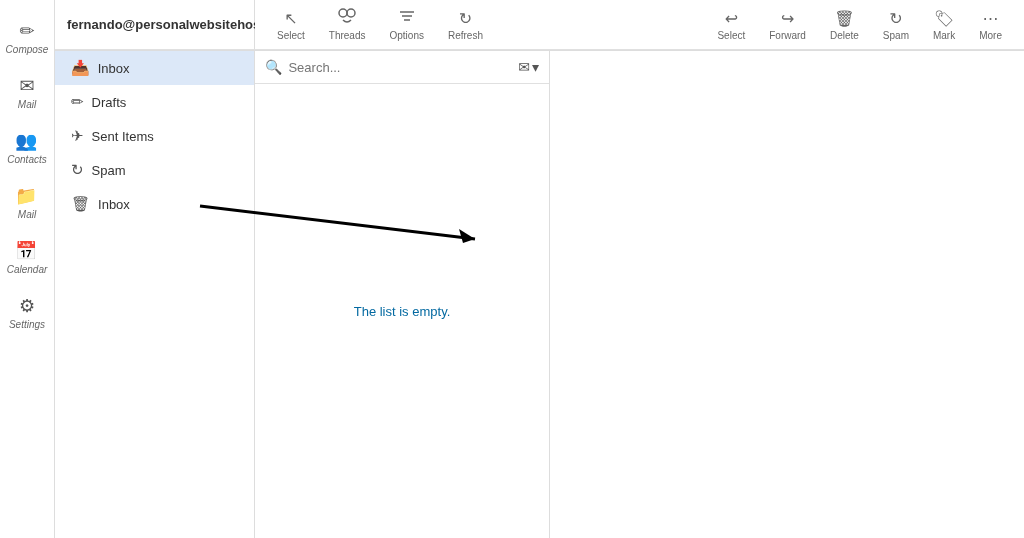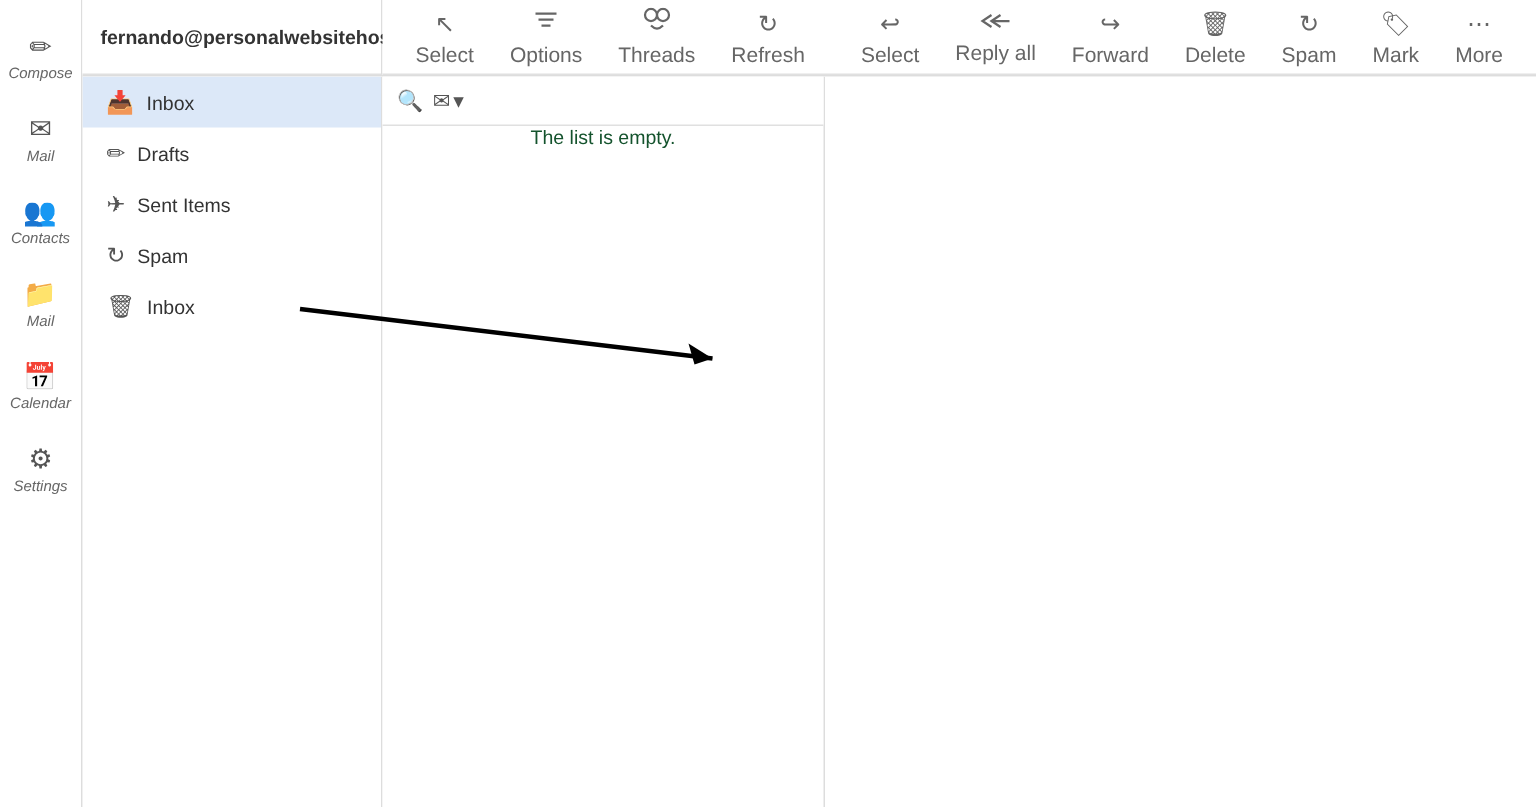--- a/index.html
+++ b/index.html
@@ -92,21 +92,21 @@
       font-size: 11px;
       gap: 2px;
       border: none;
       background: transparent;
     }
     .toolbar-btn .btn-icon {
       font-size: 16px;
       color: #666;
     }
     .toolbar-btn .btn-label {
-      font-size: 14px;
+      font-size: 10px;
       color: #666;
     }
     .toolbar-separator {
       flex: 1;
     }
     .toolbar-right {
       display: flex;
       align-items: center;
       gap: 0;
     }
@@ -175,22 +175,23 @@
       display: flex;
       align-items: center;
       gap: 2px;
       cursor: pointer;
       color: #555;
       font-size: 14px;
     }
     .message-list-empty {
       flex: 1;
       display: flex;
+      align-items: center;
       justify-content: center;
-      color: #14532d;
+      color: #0369a1;
       font-size: 13px;
     }
 
     
     .preview-pane {
       flex: 1;
       background: #fff;
     }
 
     
@@ -240,62 +241,52 @@
 
     <div class="account-header" style="width:200px; border-right:1px solid #ddd;">
       <span class="account-email">fernando@personalwebsitehost.com</span>
       <span class="account-menu-icon">⋮</span>
     </div>
 
     <div class="toolbar" style="flex:1;">
       <button class="toolbar-btn">
         <span class="btn-icon">↖</span>
         <span class="btn-label">Select</span>
+      </button>
+      <button class="toolbar-btn">
+        <span class="btn-icon">
+          <svg width="18" height="16" viewBox="0 0 18 16" fill="none">
+            <circle cx="5" cy="5" r="4" stroke="#666" stroke-width="1.5"></circle>
+            <circle cx="13" cy="5" r="4" stroke="#666" stroke-width="1.5"></circle>
+            <path d="M5 12 Q9 16 13 12" stroke="#666" stroke-width="1.5" fill="none"></path>
+          </svg>
+        </span>
+        <span class="btn-label">Threads</span>
       </button>
       <button class="toolbar-btn">
         <span class="btn-icon">
           <svg width="18" height="16" viewBox="0 0 18 16" fill="none">
             <line x1="2" y1="4" x2="16" y2="4" stroke="#666" stroke-width="1.5"></line>
             <line x1="4" y1="8" x2="14" y2="8" stroke="#666" stroke-width="1.5"></line>
             <line x1="6" y1="12" x2="12" y2="12" stroke="#666" stroke-width="1.5"></line>
           </svg>
         </span>
         <span class="btn-label">Options</span>
       </button>
       <button class="toolbar-btn">
-        <span class="btn-icon">
-          <svg width="18" height="16" viewBox="0 0 18 16" fill="none">
-            <circle cx="5" cy="5" r="4" stroke="#666" stroke-width="1.5"></circle>
-            <circle cx="13" cy="5" r="4" stroke="#666" stroke-width="1.5"></circle>
-            <path d="M5 12 Q9 16 13 12" stroke="#666" stroke-width="1.5" fill="none"></path>
-          </svg>
-        </span>
-        <span class="btn-label">Threads</span>
-      </button>
-      <button class="toolbar-btn">
         <span class="btn-icon">↻</span>
         <span class="btn-label">Refresh</span>
       </button>
 
       <div class="toolbar-separator"></div>
 
       <div class="toolbar-right">
         <button class="toolbar-btn">
           <span class="btn-icon">↩</span>
           <span class="btn-label">Select</span>
-        </button>
-        <button class="toolbar-btn">
-          <span class="btn-icon" style="font-size:13px;">
-            <svg width="22" height="16" viewBox="0 0 22 16" fill="none">
-              <path d="M8 12 L2 8 L8 4" stroke="#666" stroke-width="1.5" fill="none"></path>
-              <path d="M14 12 L8 8 L14 4" stroke="#666" stroke-width="1.5" fill="none"></path>
-              <path d="M8 8 L20 8" stroke="#666" stroke-width="1.5"></path>
-            </svg>
-          </span>
-          <span class="btn-label">Reply all</span>
         </button>
         <button class="toolbar-btn">
           <span class="btn-icon">↪</span>
           <span class="btn-label">Forward</span>
         </button>
         <button class="toolbar-btn">
           <span class="btn-icon">🗑</span>
           <span class="btn-label">Delete</span>
         </button>
         <button class="toolbar-btn">
@@ -335,20 +326,21 @@
       </div>
       <div class="folder-item">
         <span class="folder-icon">🗑</span>
         <span>Inbox</span>
       </div>
     </div>
 
     <div class="message-list-area">
       <div class="search-bar">
         <span class="search-icon">🔍</span>
+        <input class="search-input" type="text" placeholder="Search..." style="">
         <div class="search-filter-btn">
           <span>✉</span>
           <span>▾</span>
         </div>
       </div>
       <div class="message-list-empty">
         <span>The list is empty.</span>
       </div>
     </div>
 

